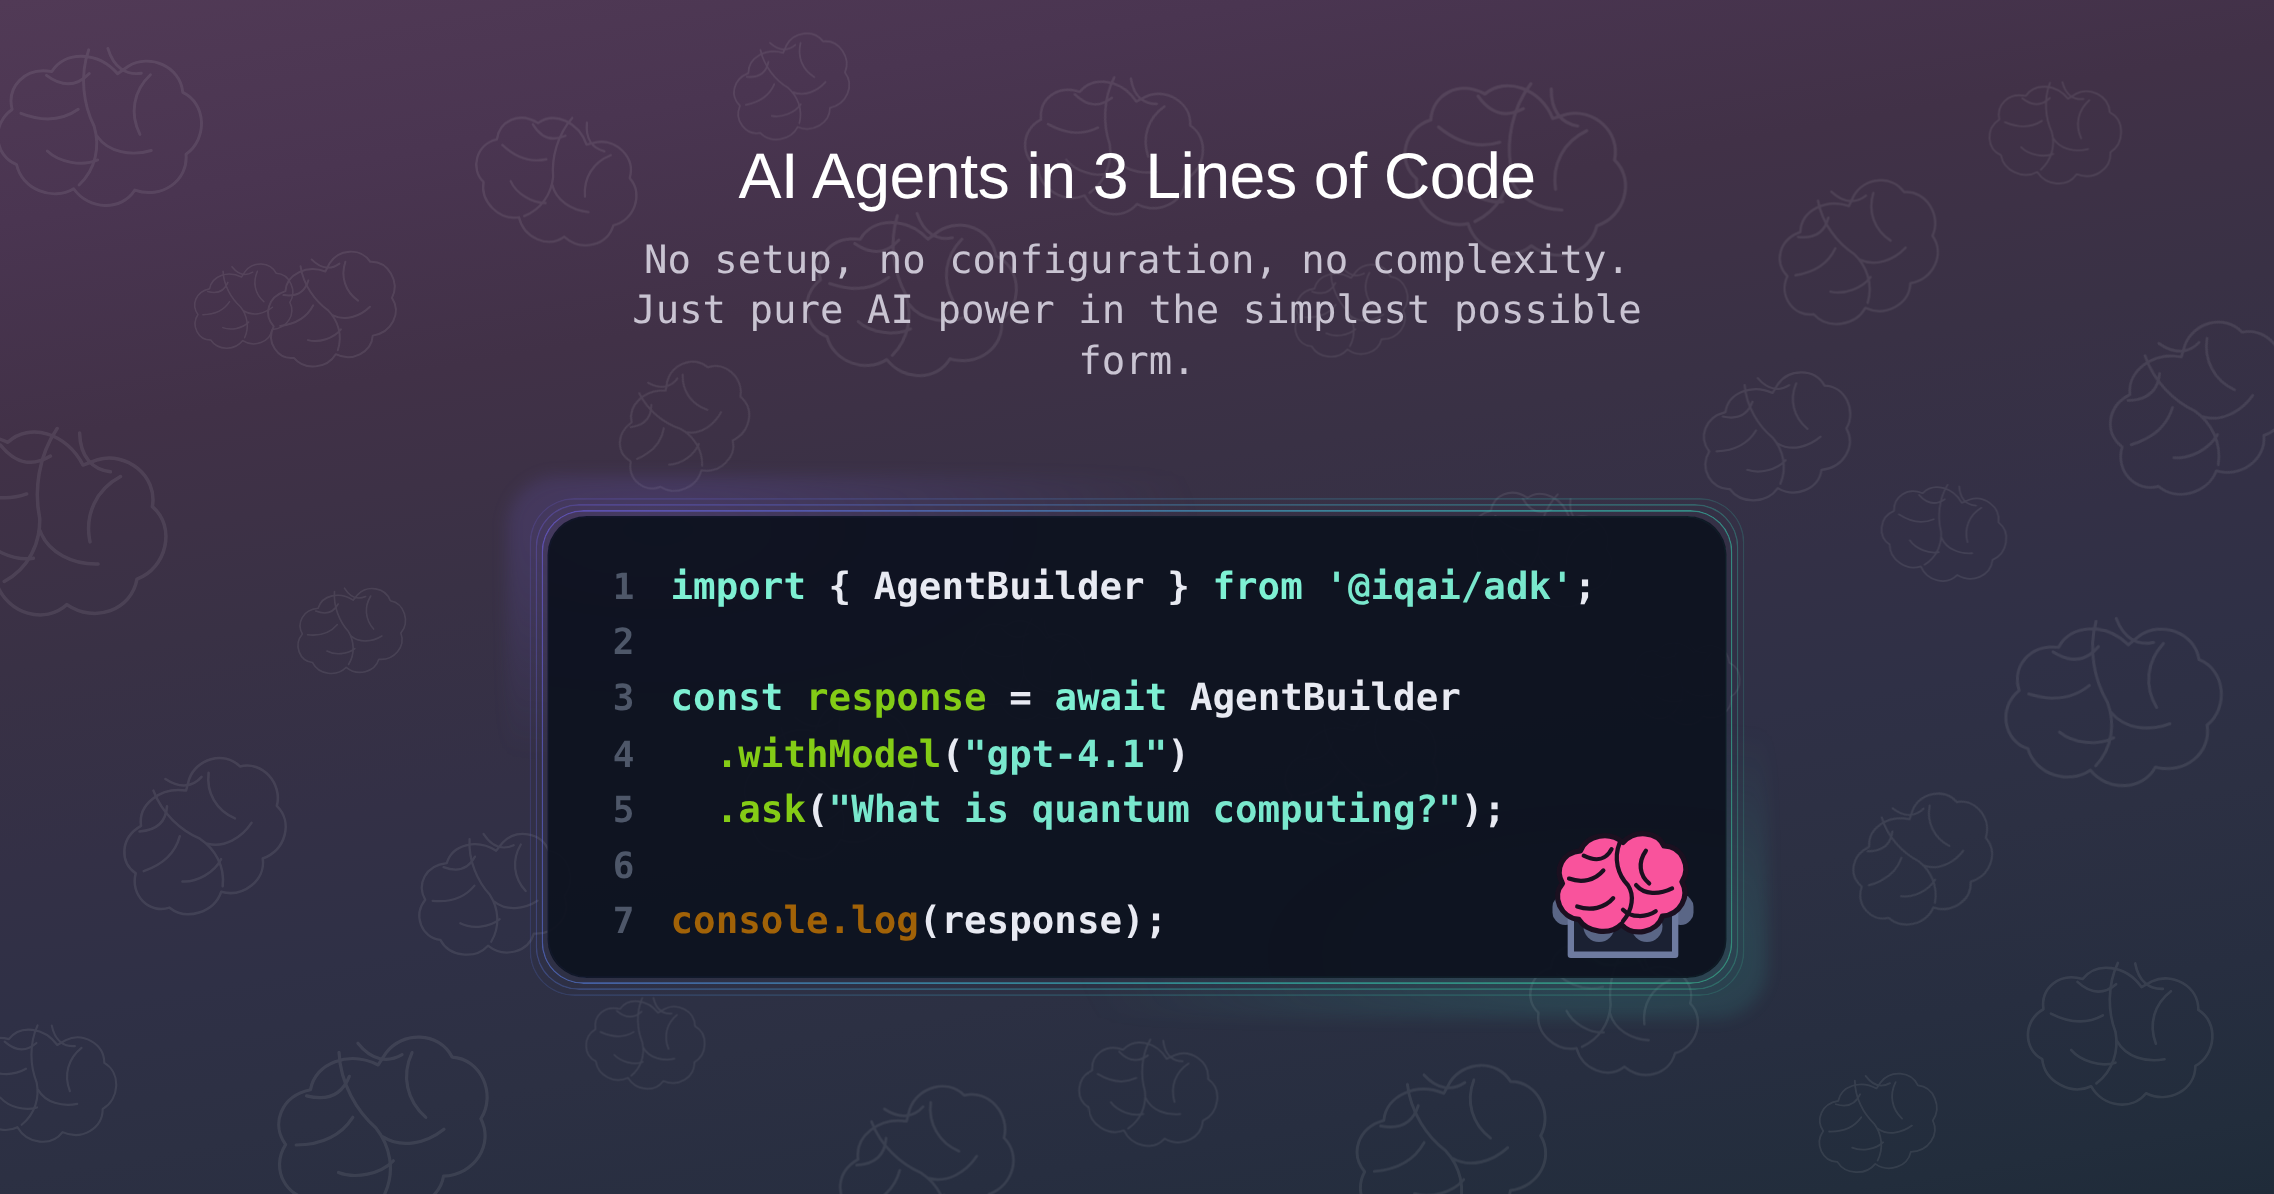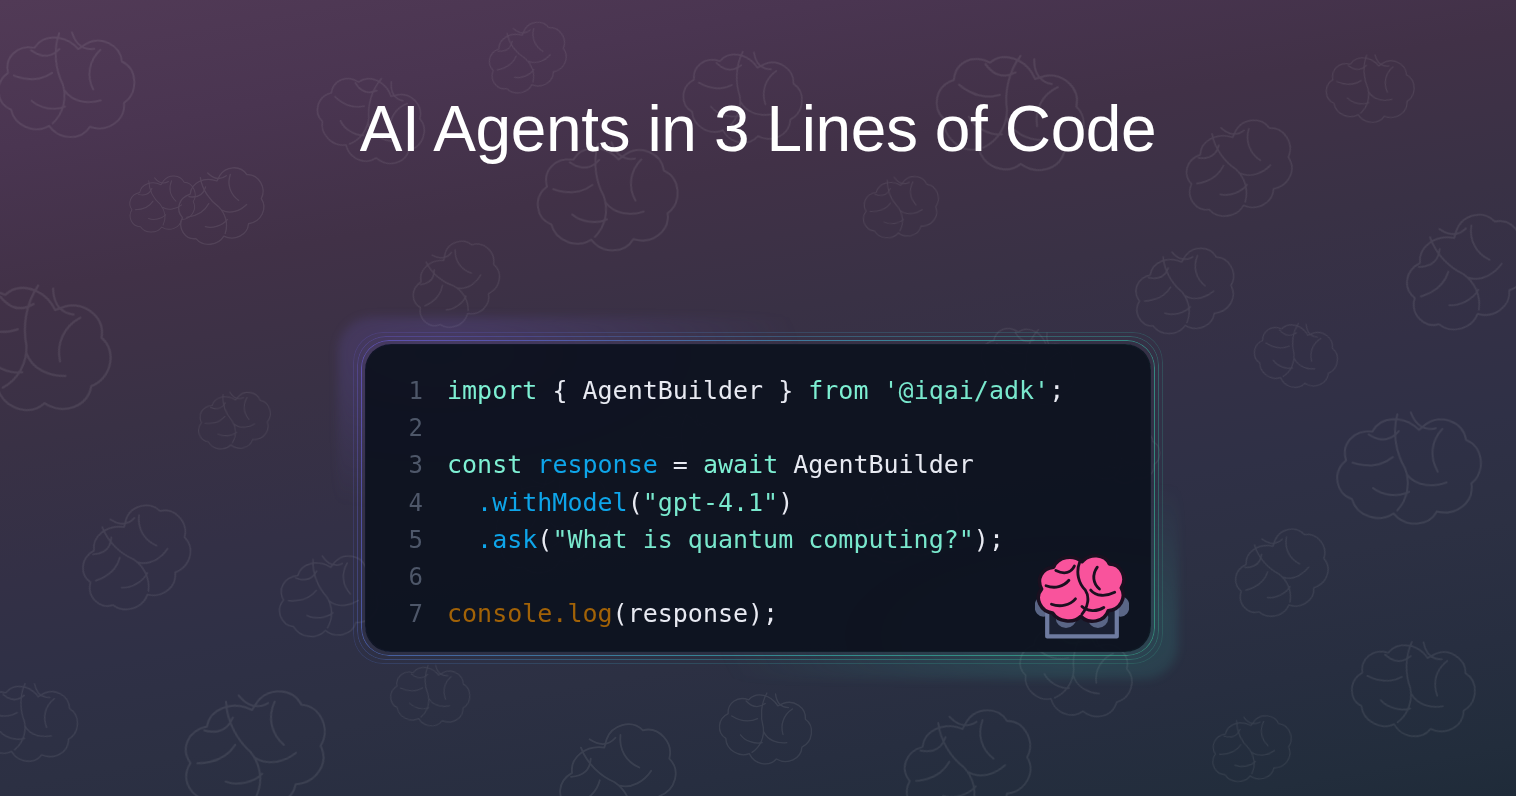--- a/index.html
+++ b/index.html
@@ -38,21 +38,21 @@
   
   #header {
     position:absolute;
     left:0; right:0; top:96px;
     text-align:center;
     z-index:3;
   }
 
   #title {
     font-family:"Liberation Sans", sans-serif;
-    font-size:64px;
+    font-size:43px;
     font-weight:400;
     letter-spacing:-0.4px;
     color:#ffffff;
     line-height:1.06;
   }
 
   #subtitle {
     margin:16px auto 0;
     width:700px;
     font-family:"DejaVu Sans Mono","Liberation Mono",monospace;
@@ -113,20 +113,21 @@
   #ring2 { inset:4px;  border-radius:29px; opacity:0.34; }
   #ring3 { inset:8px;  border-radius:28px; opacity:0.62; }
   #ring4 { inset:12px; border-radius:27px; opacity:1.00; }
 
   #panel {
     position:absolute;
     inset:13px;
     border-radius:26px;
     background:rgba(13,18,31,0.94);
     overflow:hidden;
+    font-weight:bold;
   }
 
   #code {
     position:absolute;
     left:0; top:28px; right:0;
     font-family:"DejaVu Sans Mono","Liberation Mono",monospace;
     font-size:25px;
     line-height:37.2px;
     white-space:pre;
   }
@@ -138,21 +139,21 @@
     width:58px;
     text-align:right;
     color:#4e5769;
     margin-right:24px;
     font-size:24px;
   }
 
   .tk-kw   { color:#7ef0d3; }   
   .tk-id   { color:#e8eaf2; }   
   .tk-str  { color:#79e8cd; }   
-  .tk-var  { color:#0ea5e9; }   
+  .tk-var  { color:#84cc16; }   
   .tk-fn   { color:#a16207; }
 
   
   #robot {
     position:absolute;
     right:22px; bottom:8px;
     width:94px; height:94px;
     z-index:6;
   }
 
@@ -212,20 +213,21 @@
       <use href="#brainglyph" transform="translate(900,480) scale(1.25) rotate(-18)"></use>
       <use href="#brainglyph" transform="translate(1130,430) scale(0.85) rotate(10)"></use>
       <use href="#brainglyph" transform="translate(540,480) scale(1.4)  rotate(-24)"></use>
       <use href="#brainglyph" transform="translate(1050,340) scale(1.1) rotate(34)"></use>
       <use href="#brainglyph" transform="translate(160,180) scale(0.8)  rotate(-12)"></use>
     </g>
   </svg>
 
   <div id="header">
     <h1 id="title">AI Agents in 3 Lines of Code</h1>
+    <p id="subtitle">No setup, no configuration, no complexity. Just pure AI power in the simplest possible form.</p>
   </div>
 
   <div id="panel-wrap">
     <div id="panel-halo"></div>
     <div class="ring" id="ring1"></div>
     <div class="ring" id="ring2"></div>
     <div class="ring" id="ring3"></div>
     <div class="ring" id="ring4"></div>
 
     <div id="panel">

